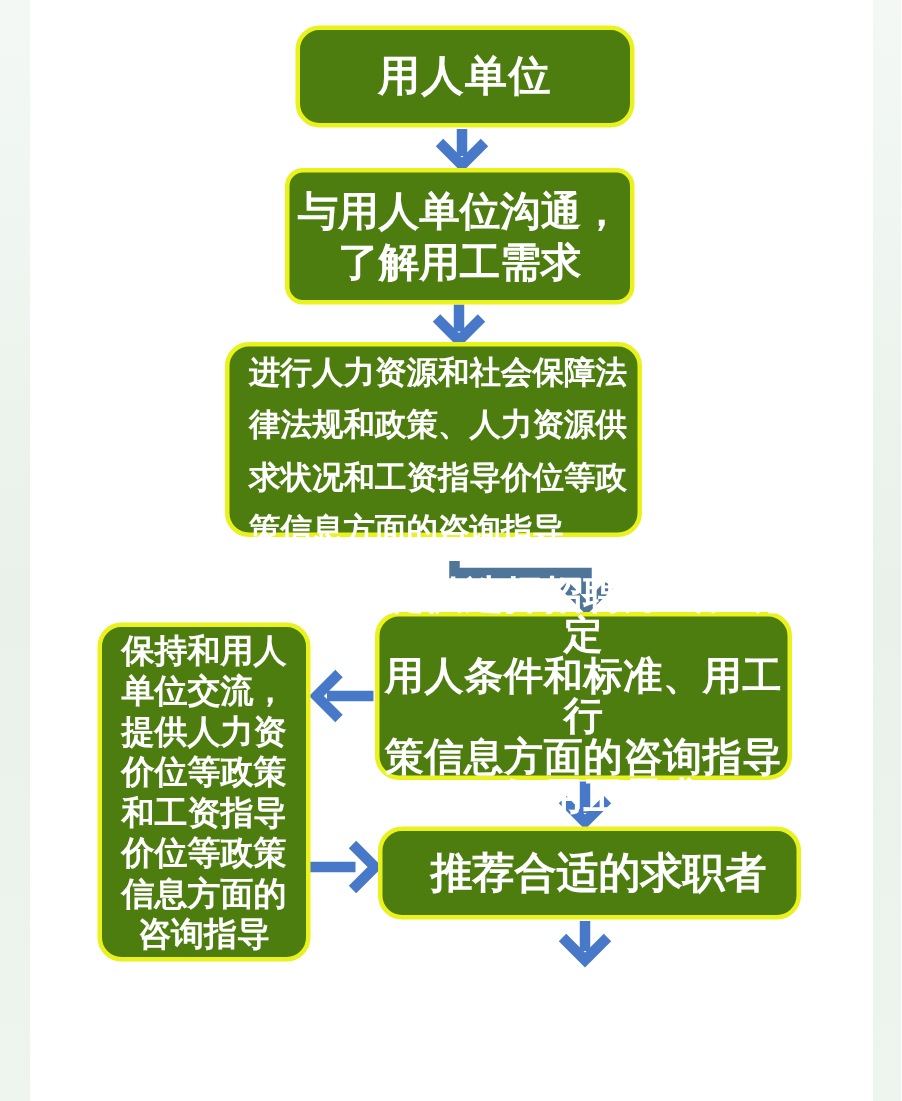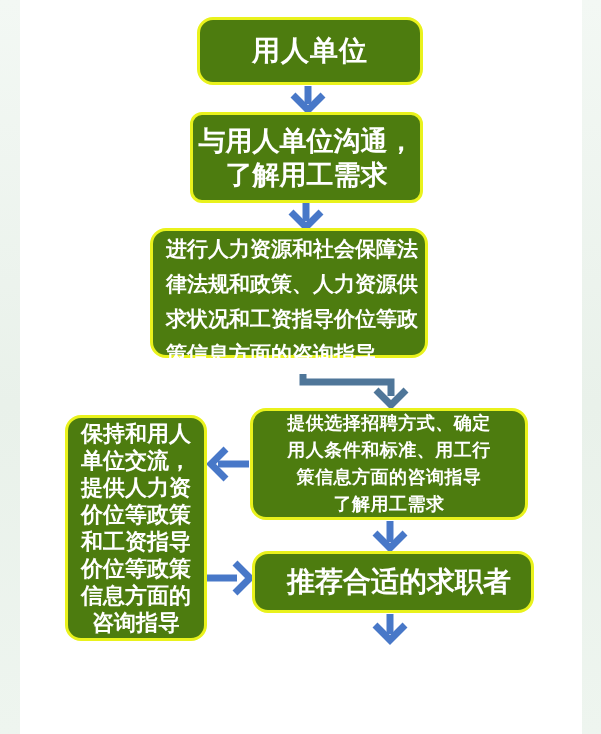--- a/index.html
+++ b/index.html
@@ -30,21 +30,21 @@
     display:flex; flex-direction:column;
     justify-content:center; align-items:center;
     text-align:center;
   }
   .node .ln { display:block; }
 
   #n-employer    { left:197px; top:17px;  width:226px; height:68px;  font-size:28px; letter-spacing:1px; }
   #n-communicate { left:190px; top:112px; width:233px; height:91px;  font-size:27px; line-height:34px;border-radius:12px; }
   #n-consult     { left:150px; top:228px; width:278px; height:130px; font-size:21px; line-height:35px;
                    align-items:flex-start; text-align:left; padding-left:13px;justify-content:space-between; }
-  #n-advice      { left:250px; top:408px; width:278px; height:112px; font-size:18px; line-height:27px; letter-spacing:0.5px; }
+  #n-advice      { left:250px; top:408px; width:278px; height:112px; font-size:26px; line-height:27px; letter-spacing:0.5px; }
   #n-keep        { left:65px;  top:415px; width:142px; height:226px; font-size:22px; line-height:27px; }
   #n-recommend   { left:252px; top:551px; width:282px; height:62px;  font-size:28px;padding-left:12px; }
   #n-onsite      { left:252px; top:641px; width:281px; height:60px;  font-size:27px; letter-spacing:1px; }
 </style>
 </head>
 <body>
 
 <div class="canvas">
 
   <div class="strip left"></div>

